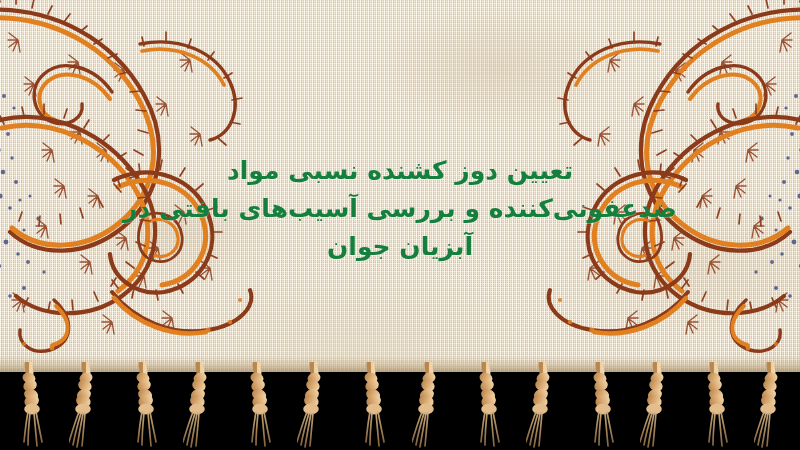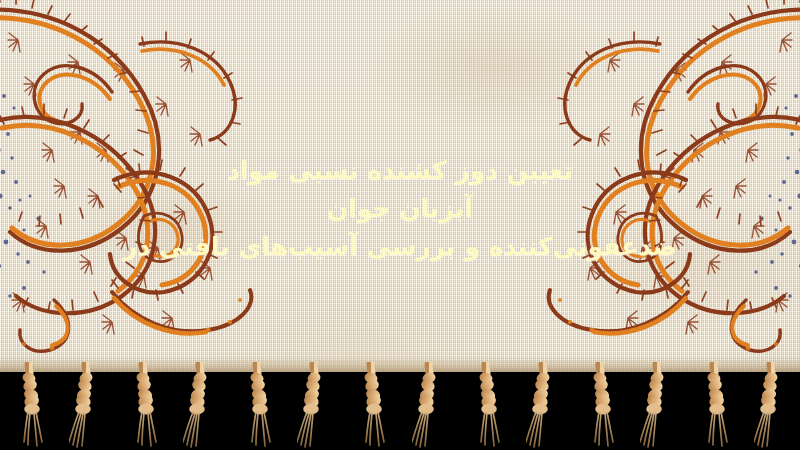--- a/index.html
+++ b/index.html
@@ -46,21 +46,21 @@
   .corner{position:absolute;top:0;width:300px;height:360px;}
   #corner-left{left:-6px;}
   #corner-right{right:-6px;transform:scaleX(-1);}
   .corner svg{display:block;width:100%;height:100%;}
 
   
   #title-block{
     position:absolute;left:0;right:0;top:152px;
     text-align:center;
     direction:rtl;
-    color:#fef9c3;
+    color:#15803d;
     font-size:25px;
     line-height:38px;
     font-weight:700;
     letter-spacing:.2px;
     text-shadow:0 1px 0 rgba(255,255,255,.30);
   }
   #title-block .tline{display:block;white-space:nowrap;}
 
   
   #fringe{
@@ -364,22 +364,22 @@
         </g>
       </svg>
     </div>
 
     <div id="vignette"></div>
     <div id="selvedge"></div>
   </div>
 
   <div id="title-block">
     <span class="tline">تعیین دوز کشنده نسبی مواد</span>
+    <span class="tline">ضدعفونی‌کننده و بررسی آسیب‌های بافتی در</span>
     <span class="tline">آبزیان جوان</span>
-    <span class="tline">ضدعفونی‌کننده و بررسی آسیب‌های بافتی در</span>
   </div>
 
   <div id="fringe">
       <div class="tassel" style="left: 12px;"><svg viewBox="0 0 34 88" width="34" height="88">
           <defs>
             <linearGradient id="cg0" x1="0" y1="0" x2="1" y2="0">
               <stop offset="0%" stop-color="#b8864f"></stop>
               <stop offset="45%" stop-color="#d9a870"></stop>
               <stop offset="100%" stop-color="#f0d4a8"></stop>
             </linearGradient>

